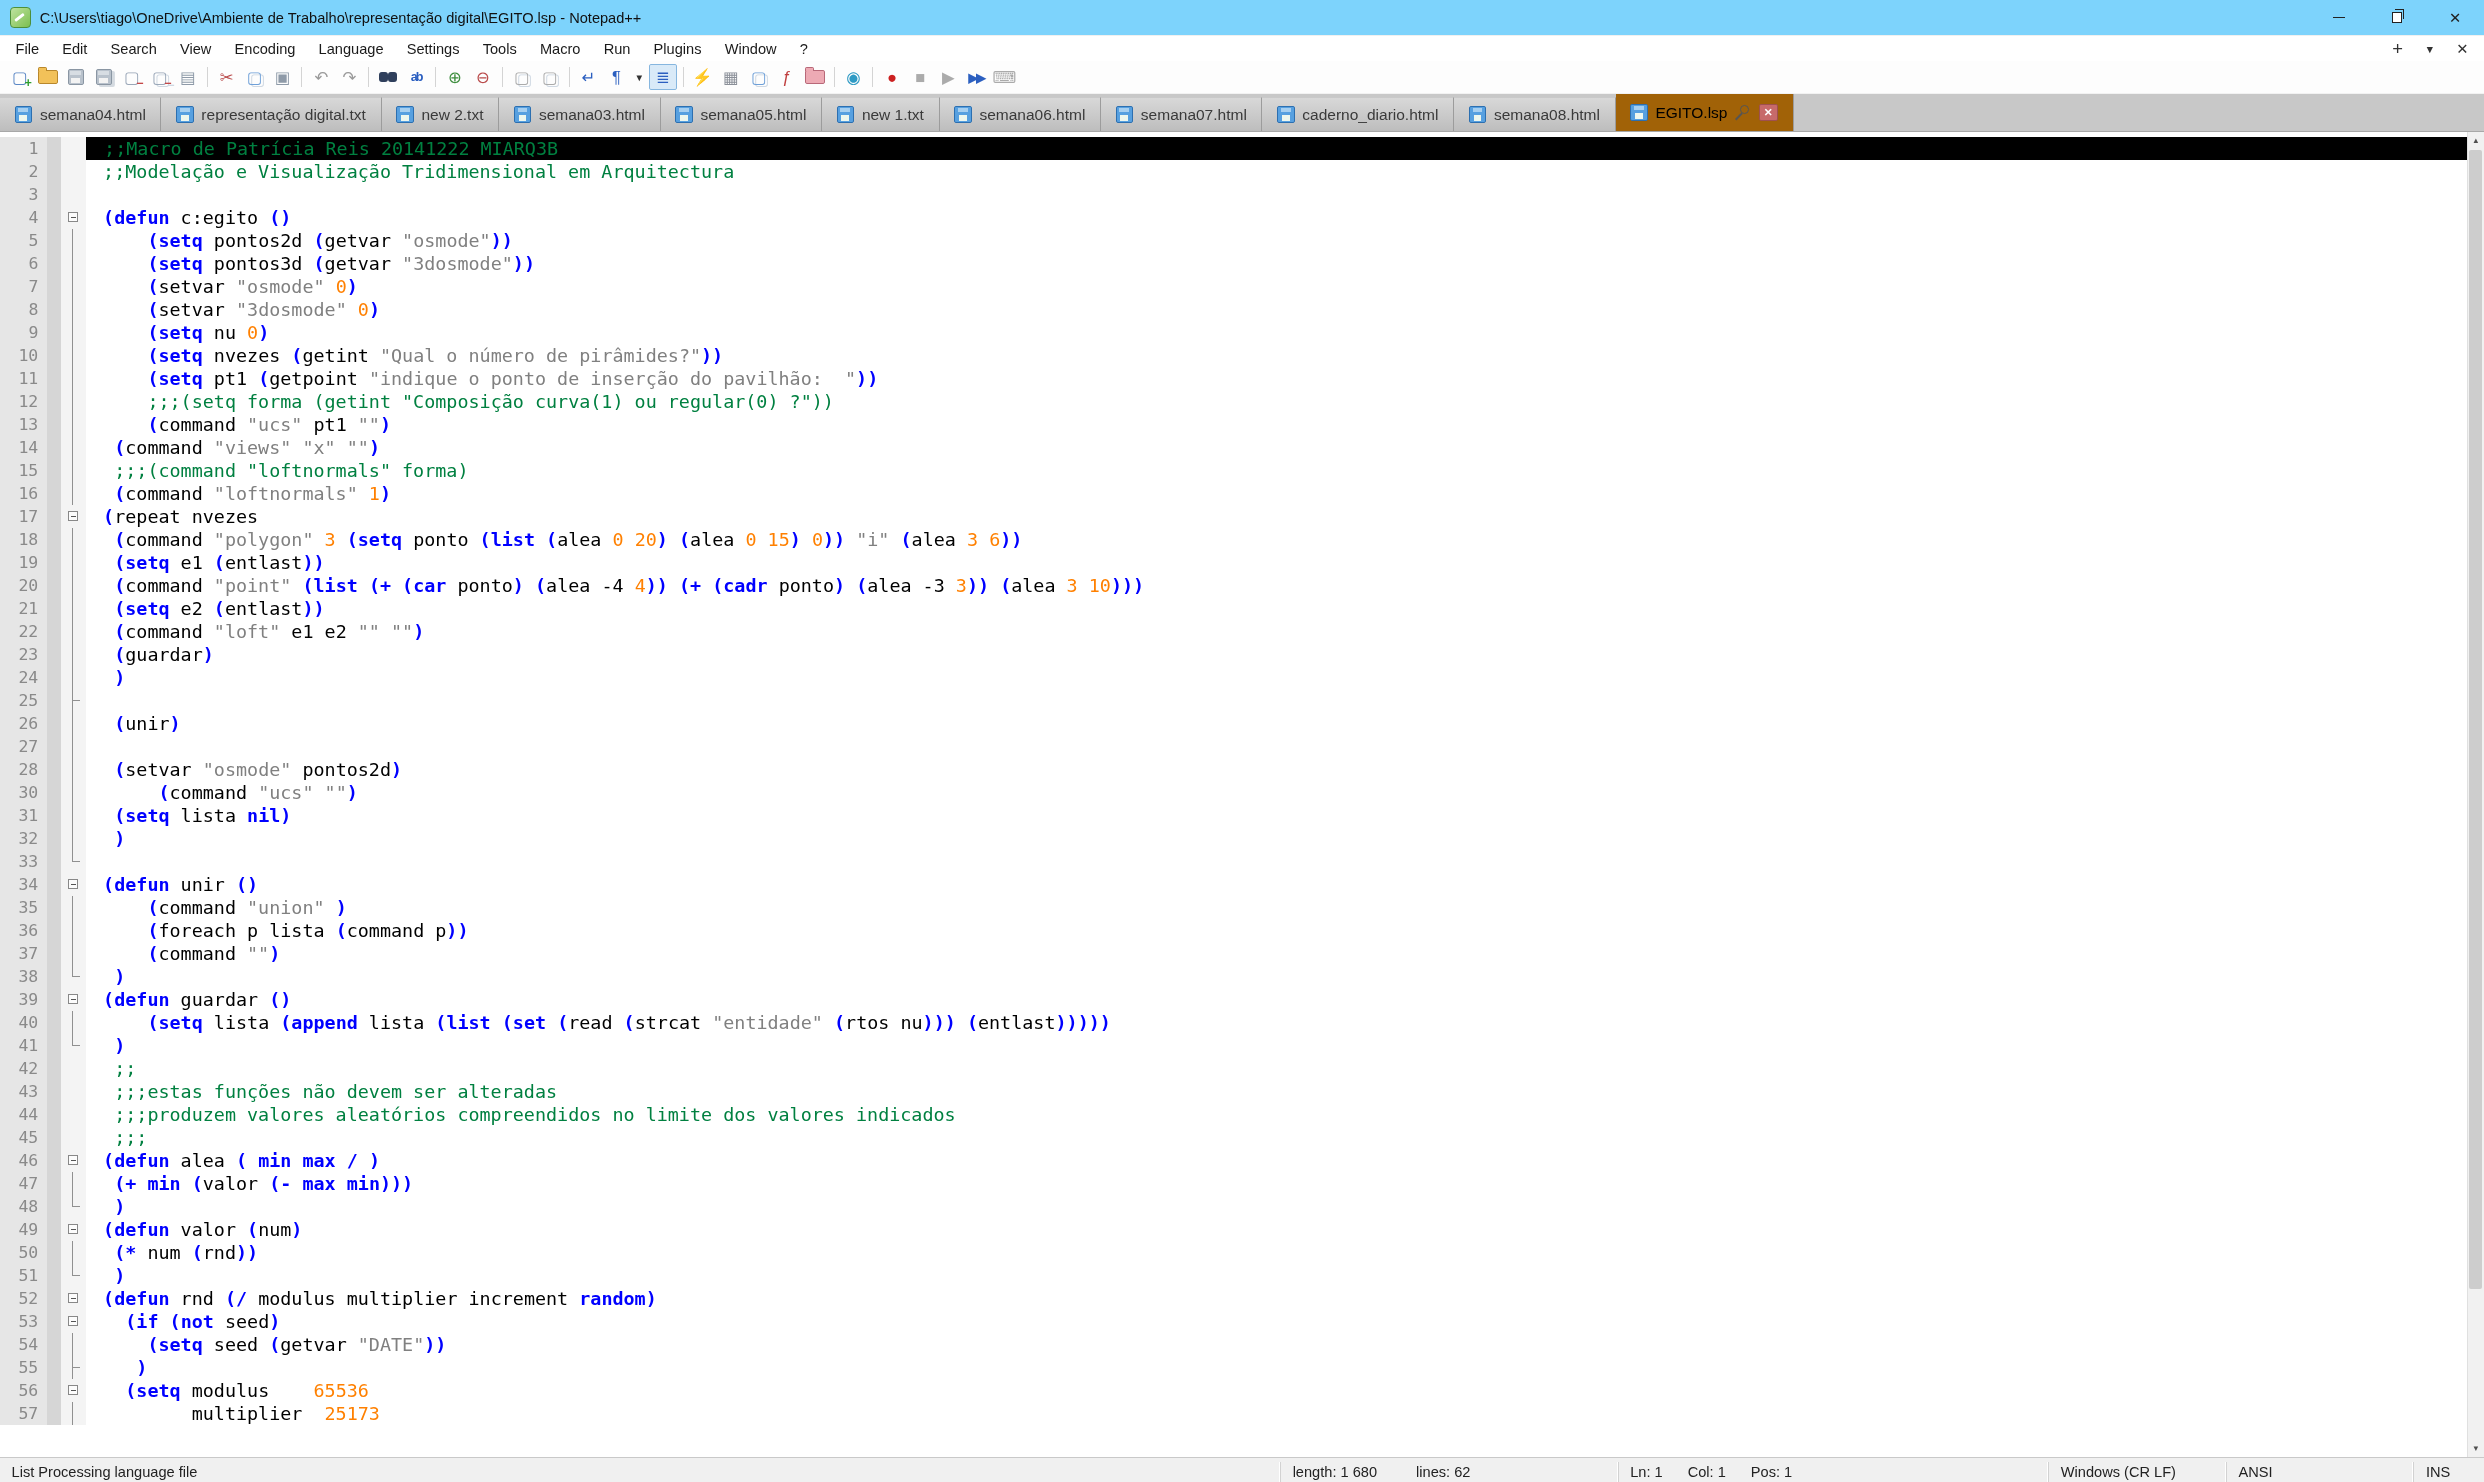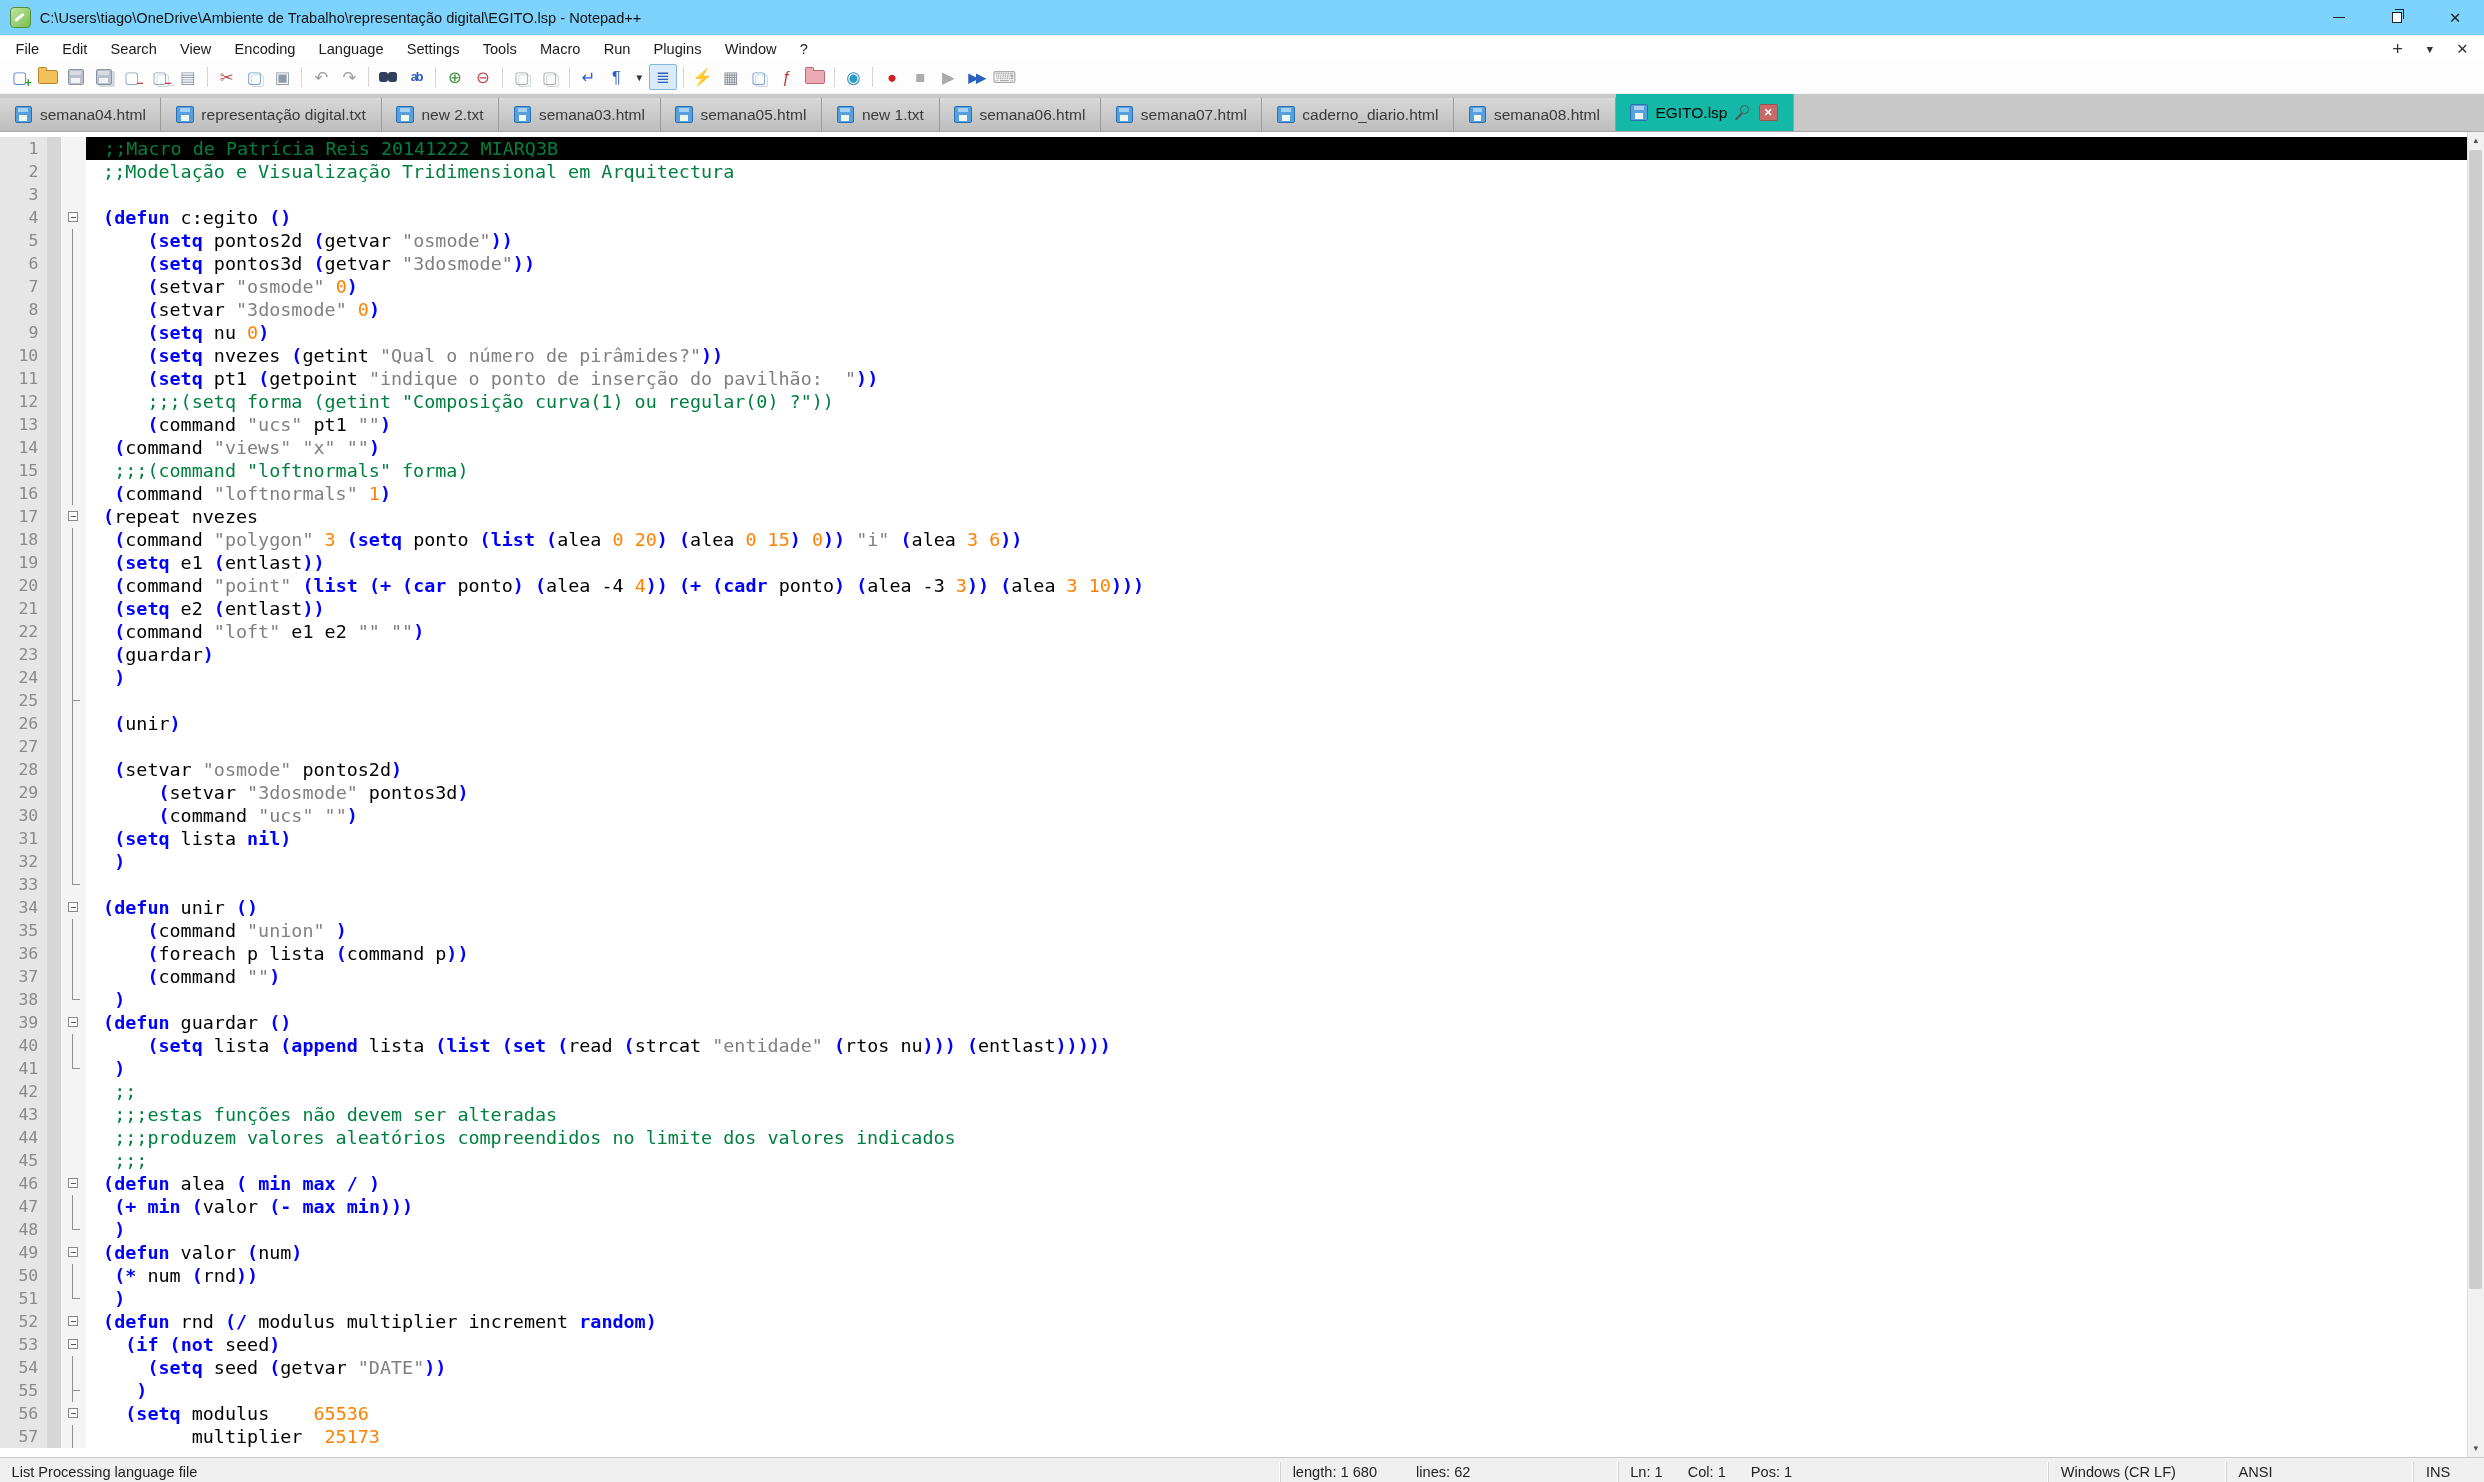--- a/index.html
+++ b/index.html
@@ -38,21 +38,21 @@
   .shape-floppy{width:14.6px;height:13.6px;background:#b9c2cc;border:1px solid #8a96a3;border-radius:1.9px;position:relative;display:block;}
   .shape-floppy::before{content:"";position:absolute;left:2.9px;right:2.9px;bottom:1px;height:4.9px;background:#f3f3f3;}
   .shape-floppy::after{content:"";position:absolute;left:1.9px;right:1.9px;top:1px;height:3.9px;background:#d7dde3;}
   .dbl .shape-floppy{box-shadow:2.9px 1.9px 0 #d4dae0;}
   .shape-binoc{width:17.5px;height:10.7px;position:relative;display:block;}
   .shape-binoc::before,.shape-binoc::after{content:"";position:absolute;top:0;width:8.7px;height:10.7px;background:#2f3f5c;border-radius:2.9px;}
   .shape-binoc::before{left:0;} .shape-binoc::after{right:0;}
   
   .tabbar{height:37px;background:#c8c8c8;display:flex;align-items:flex-end;overflow:hidden;border-bottom:1px solid #a8a8a8;}
   .tab{height:33px;display:inline-flex;align-items:center;gap:7.8px;padding:0 14.6px;background:linear-gradient(#d8d8d8,#bdbdbd);border-right:1px solid #9c9c9c;border-top:1px solid #c9c9c9;font-size:15.5px;color:#3a3a3a;white-space:nowrap;cursor:default;flex:none;}
-  .tab.active{height:37px;background:#14b8a6;border-top:2.9px solid #f8a23c;color:#000;padding-top:0;}
+  .tab.active{height:37px;background:#a16207;border-top:2.9px solid #f8a23c;color:#000;padding-top:0;}
   .floppy-sm{width:15.5px;height:14.6px;background:#57a0e0;border:1px solid #2c6fb0;border-radius:1.9px;position:relative;flex:none;display:block;}
   .floppy-sm::before{content:"";position:absolute;left:3.9px;right:3.9px;bottom:1px;height:5.8px;background:#eef7ee;}
   .floppy-sm::after{content:"";position:absolute;left:2.9px;right:2.9px;top:1px;height:3.9px;background:#a6cff0;}
   .pin{width:15.5px;height:15.5px;position:relative;display:block;}
   .pin::before{content:"";position:absolute;top:0;right:1.9px;width:6.8px;height:6.8px;border:1.9px solid #555;border-radius:50%;}
   .pin::after{content:"";position:absolute;left:2.9px;bottom:0;width:1.9px;height:8.7px;background:#555;transform:rotate(45deg);}
   .tabclose{width:17.5px;height:15.5px;background:#c76a6a;border:1px solid #9f4f4f;border-radius:1.9px;color:#fff;font-size:10.7px;font-weight:bold;display:flex;align-items:center;justify-content:center;}
   
   .editor{height:1325px;background:#fff;display:flex;position:relative;overflow:hidden;}
   .code-lines{flex:1;overflow:hidden;padding-top:4.9px;}
@@ -251,21 +251,20 @@
       <div class="cl"><span class="ln">19</span><span class="bm"></span><span class="fm l"></span><span class="codeln"><span class="t-d"> </span><span class="t-k">(</span><span class="t-k">setq</span><span class="t-d"> e1 </span><span class="t-k">(</span><span class="t-d">entlast</span><span class="t-k">))</span></span></div>
       <div class="cl"><span class="ln">20</span><span class="bm"></span><span class="fm l"></span><span class="codeln"><span class="t-d"> </span><span class="t-k">(</span><span class="t-d">command </span><span class="t-s">"point"</span><span class="t-d"> </span><span class="t-k">(</span><span class="t-k">list</span><span class="t-d"> </span><span class="t-k">(</span><span class="t-k">+</span><span class="t-d"> </span><span class="t-k">(</span><span class="t-k">car</span><span class="t-d"> ponto</span><span class="t-k">)</span><span class="t-d"> </span><span class="t-k">(</span><span class="t-d">alea -4 </span><span class="t-n">4</span><span class="t-k">))</span><span class="t-d"> </span><span class="t-k">(</span><span class="t-k">+</span><span class="t-d"> </span><span class="t-k">(</span><span class="t-k">cadr</span><span class="t-d"> ponto</span><span class="t-k">)</span><span class="t-d"> </span><span class="t-k">(</span><span class="t-d">alea -3 </span><span class="t-n">3</span><span class="t-k">))</span><span class="t-d"> </span><span class="t-k">(</span><span class="t-d">alea </span><span class="t-n">3</span><span class="t-d"> </span><span class="t-n">10</span><span class="t-k">)))</span></span></div>
       <div class="cl"><span class="ln">21</span><span class="bm"></span><span class="fm l"></span><span class="codeln"><span class="t-d"> </span><span class="t-k">(</span><span class="t-k">setq</span><span class="t-d"> e2 </span><span class="t-k">(</span><span class="t-d">entlast</span><span class="t-k">))</span></span></div>
       <div class="cl"><span class="ln">22</span><span class="bm"></span><span class="fm l"></span><span class="codeln"><span class="t-d"> </span><span class="t-k">(</span><span class="t-d">command </span><span class="t-s">"loft"</span><span class="t-d"> e1 e2 </span><span class="t-s">""</span><span class="t-d"> </span><span class="t-s">""</span><span class="t-k">)</span></span></div>
       <div class="cl"><span class="ln">23</span><span class="bm"></span><span class="fm l"></span><span class="codeln"><span class="t-d"> </span><span class="t-k">(</span><span class="t-d">guardar</span><span class="t-k">)</span></span></div>
       <div class="cl"><span class="ln">24</span><span class="bm"></span><span class="fm l"></span><span class="codeln"><span class="t-d"> </span><span class="t-k">)</span></span></div>
       <div class="cl"><span class="ln">25</span><span class="bm"></span><span class="fm ec"></span><span class="codeln"></span></div>
       <div class="cl"><span class="ln">26</span><span class="bm"></span><span class="fm l"></span><span class="codeln"><span class="t-d"> </span><span class="t-k">(</span><span class="t-d">unir</span><span class="t-k">)</span></span></div>
       <div class="cl"><span class="ln">27</span><span class="bm"></span><span class="fm l"></span><span class="codeln"></span></div>
       <div class="cl"><span class="ln">28</span><span class="bm"></span><span class="fm l"></span><span class="codeln"><span class="t-d"> </span><span class="t-k">(</span><span class="t-d">setvar </span><span class="t-s">"osmode"</span><span class="t-d"> pontos2d</span><span class="t-k">)</span></span></div>
-      <div class="cl"><span class="ln">29</span><span class="bm"></span><span class="fm l"></span><span class="codeln"><span class="t-d">     </span><span class="t-k">(</span><span class="t-d">setvar </span><span class="t-s">"3dosmode"</span><span class="t-d"> pontos3d</span><span class="t-k">)</span></span></div>
       <div class="cl"><span class="ln">30</span><span class="bm"></span><span class="fm l"></span><span class="codeln"><span class="t-d">     </span><span class="t-k">(</span><span class="t-d">command </span><span class="t-s">"ucs"</span><span class="t-d"> </span><span class="t-s">""</span><span class="t-k">)</span></span></div>
       <div class="cl"><span class="ln">31</span><span class="bm"></span><span class="fm l"></span><span class="codeln"><span class="t-d"> </span><span class="t-k">(</span><span class="t-k">setq</span><span class="t-d"> lista </span><span class="t-k">nil</span><span class="t-k">)</span></span></div>
       <div class="cl"><span class="ln">32</span><span class="bm"></span><span class="fm l"></span><span class="codeln"><span class="t-d"> </span><span class="t-k">)</span></span></div>
       <div class="cl"><span class="ln">33</span><span class="bm"></span><span class="fm e"></span><span class="codeln"></span></div>
       <div class="cl"><span class="ln">34</span><span class="bm"></span><span class="fm b"><i></i></span><span class="codeln"><span class="t-k">(</span><span class="t-k">defun</span><span class="t-d"> unir </span><span class="t-k">()</span></span></div>
       <div class="cl"><span class="ln">35</span><span class="bm"></span><span class="fm l"></span><span class="codeln"><span class="t-d">    </span><span class="t-k">(</span><span class="t-d">command </span><span class="t-s">"union"</span><span class="t-d"> </span><span class="t-k">)</span></span></div>
       <div class="cl"><span class="ln">36</span><span class="bm"></span><span class="fm l"></span><span class="codeln"><span class="t-d">    </span><span class="t-k">(</span><span class="t-d">foreach p lista </span><span class="t-k">(</span><span class="t-d">command p</span><span class="t-k">))</span></span></div>
       <div class="cl"><span class="ln">37</span><span class="bm"></span><span class="fm l"></span><span class="codeln"><span class="t-d">    </span><span class="t-k">(</span><span class="t-d">command </span><span class="t-s">""</span><span class="t-k">)</span></span></div>
       <div class="cl"><span class="ln">38</span><span class="bm"></span><span class="fm e"></span><span class="codeln"><span class="t-d"> </span><span class="t-k">)</span></span></div>
       <div class="cl"><span class="ln">39</span><span class="bm"></span><span class="fm b"><i></i></span><span class="codeln"><span class="t-k">(</span><span class="t-k">defun</span><span class="t-d"> guardar </span><span class="t-k">()</span></span></div>

